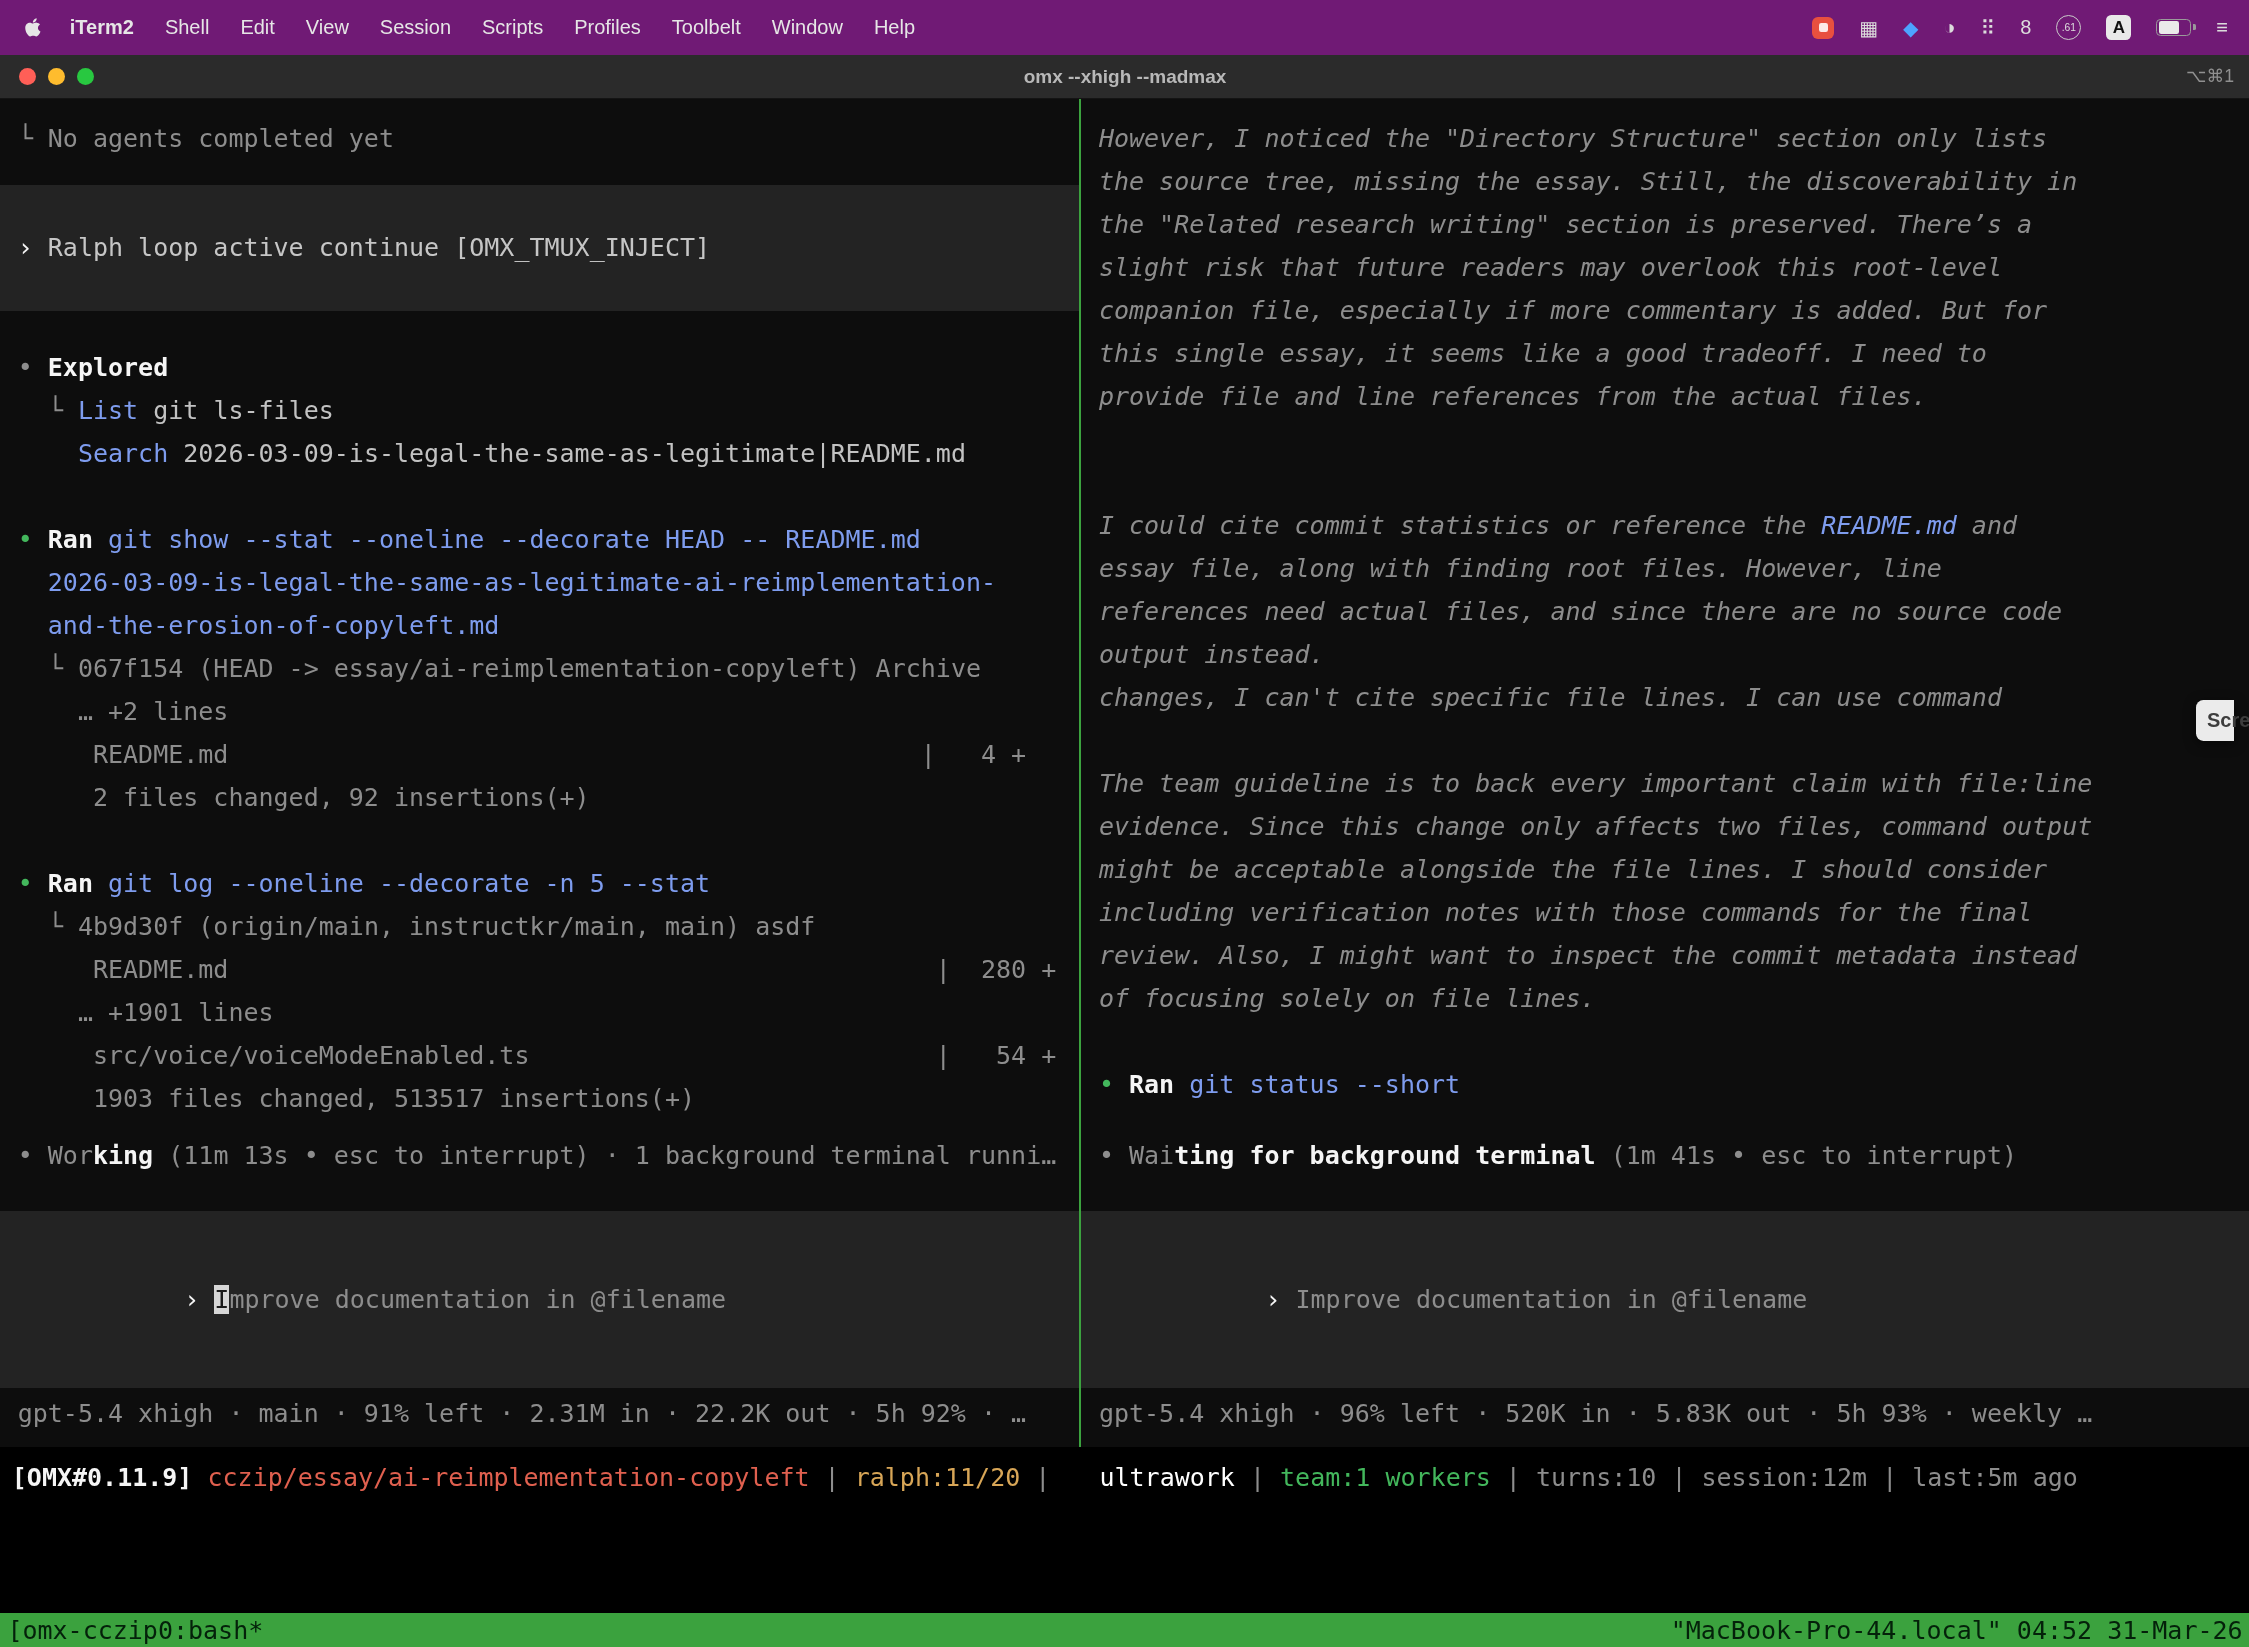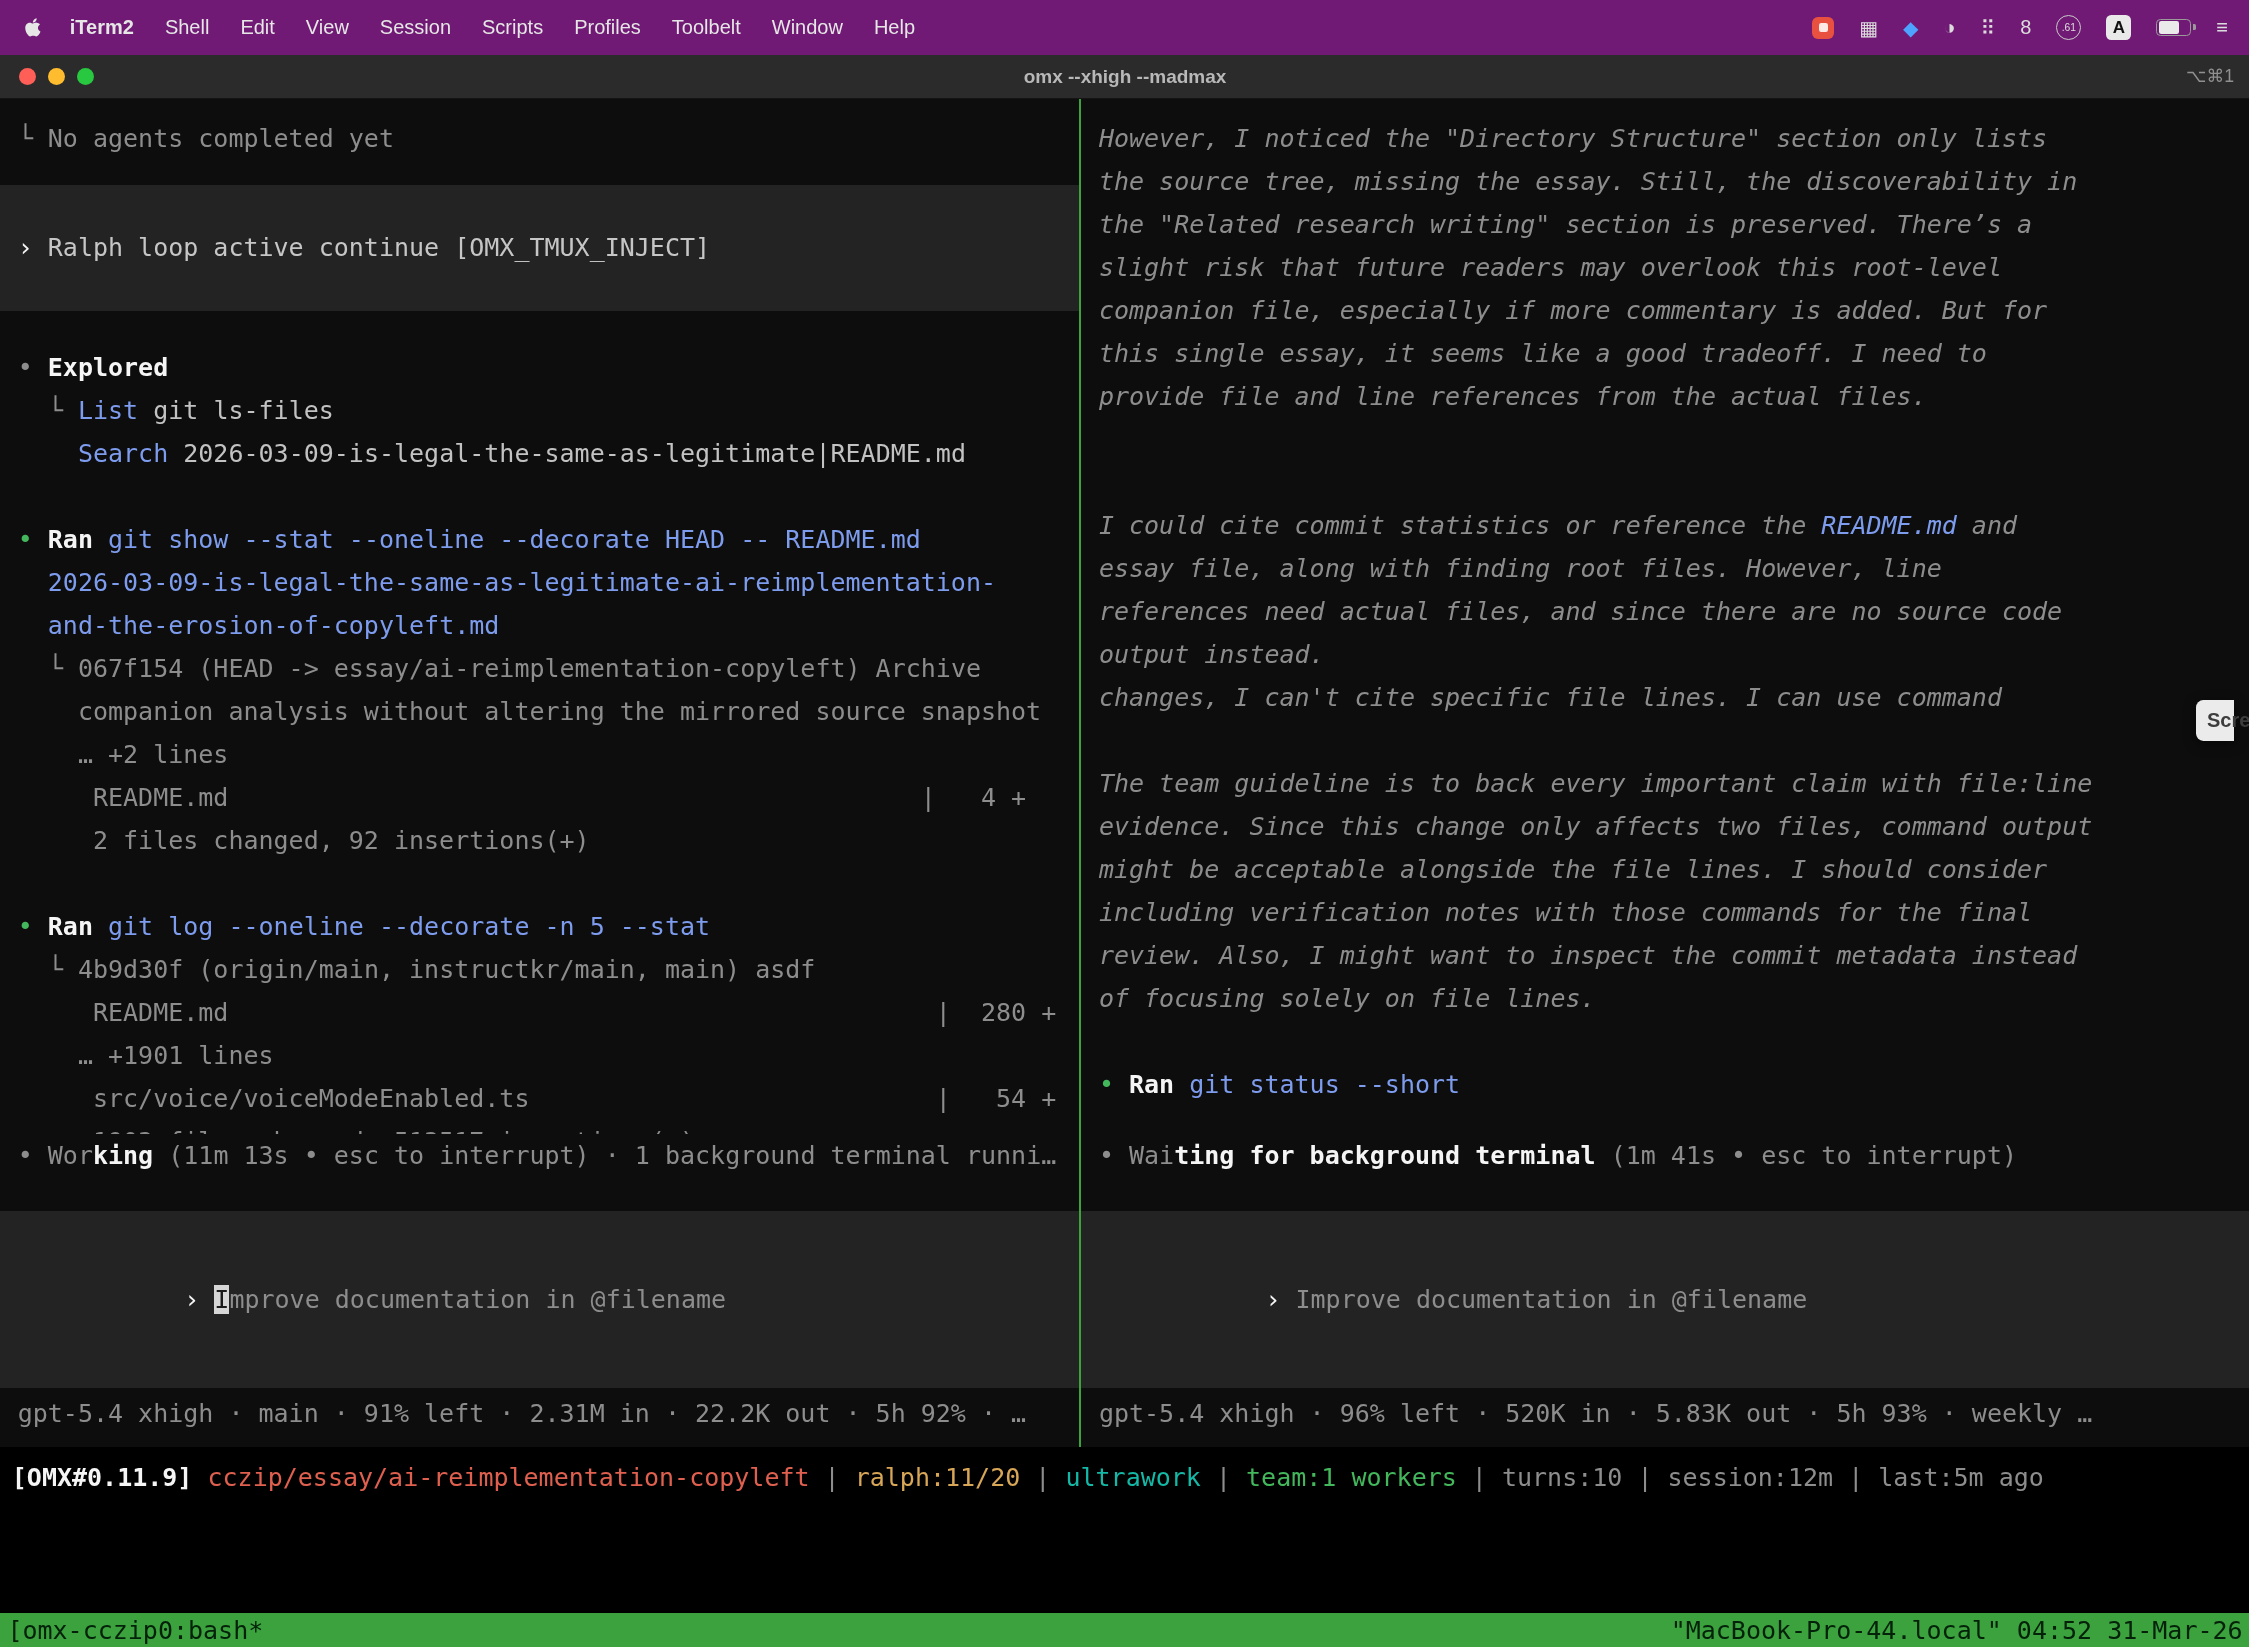--- a/index.html
+++ b/index.html
@@ -50,21 +50,21 @@
   .fg  { color:#c2c2c2; }
   .dim { color:#8d8d8d; }
   .sub { color:#c6c6c6; }
   .wht { color:#f5f5f5; }
   .b   { font-weight:bold; }
   .ital{ font-style:italic; }
   .blu { color:#7e9cee; }
   .grn { color:#43b75c; }
   .red { color:#e0604f; }
   .yel { color:#d8a657; }
-  .mag { color:#14b8a6; }
+  .mag { color:#ffffff;margin-left:34px; }
   .cursor { background:#d6d6d6; color:#1a1a1a; }
 
   
   .omxbar { margin-top:8.9px; font-size:25px; line-height:43px; flex:0 0 auto; }
   .omxbar .tline { padding:0 11.8px; }
 
   .spacer { flex:1 1 auto; }
 
   
   .tmuxbar { height:35px; background:#3ba23e; color:#04210a; font-size:25px; line-height:35px;
@@ -138,21 +138,20 @@
         <div class="gap48"></div>
         <div>
             <div class="tline"><span class="dim">• </span><span class="wht b">Explored</span></div>
             <div class="tline"><span class="dim">  └ </span><span class="blu">List</span><span class="fg"> git ls-files</span></div>
             <div class="tline"><span class="fg">    </span><span class="blu">Search</span><span class="fg"> 2026-03-09-is-legal-the-same-as-legitimate|README.md</span></div>
             <div class="tline">&nbsp;</div>
             <div class="tline"><span class="grn">• </span><span class="wht b">Ran</span><span class="fg"> </span><span class="blu">git show --stat --oneline --decorate HEAD -- README.md</span></div>
             <div class="tline"><span class="fg">  </span><span class="blu">2026-03-09-is-legal-the-same-as-legitimate-ai-reimplementation-</span></div>
             <div class="tline"><span class="fg">  </span><span class="blu">and-the-erosion-of-copyleft.md</span></div>
             <div class="tline"><span class="dim">  └ </span><span class="dim">067f154 (HEAD -&gt; essay/ai-reimplementation-copyleft) Archive</span></div>
-            <div class="tline"><span class="dim">    companion analysis without altering the mirrored source snapshot</span></div>
             <div class="tline"><span class="dim">    … +2 lines</span></div>
             <div class="tline"><span class="dim">     README.md                                              |   4 +</span></div>
             <div class="tline"><span class="dim">     2 files changed, 92 insertions(+)</span></div>
             <div class="tline">&nbsp;</div>
             <div class="tline"><span class="grn">• </span><span class="wht b">Ran</span><span class="fg"> </span><span class="blu">git log --oneline --decorate -n 5 --stat</span></div>
             <div class="tline"><span class="dim">  └ </span><span class="dim">4b9d30f (origin/main, instructkr/main, main) asdf</span></div>
             <div class="tline"><span class="dim">     README.md                                               |  280 +</span></div>
             <div class="tline"><span class="dim">    … +1901 lines</span></div>
             <div class="tline"><span class="dim">     src/voice/voiceModeEnabled.ts                           |   54 +</span></div>
             <div class="tline"><span class="dim">     1903 files changed, 513517 insertions(+)</span></div>

